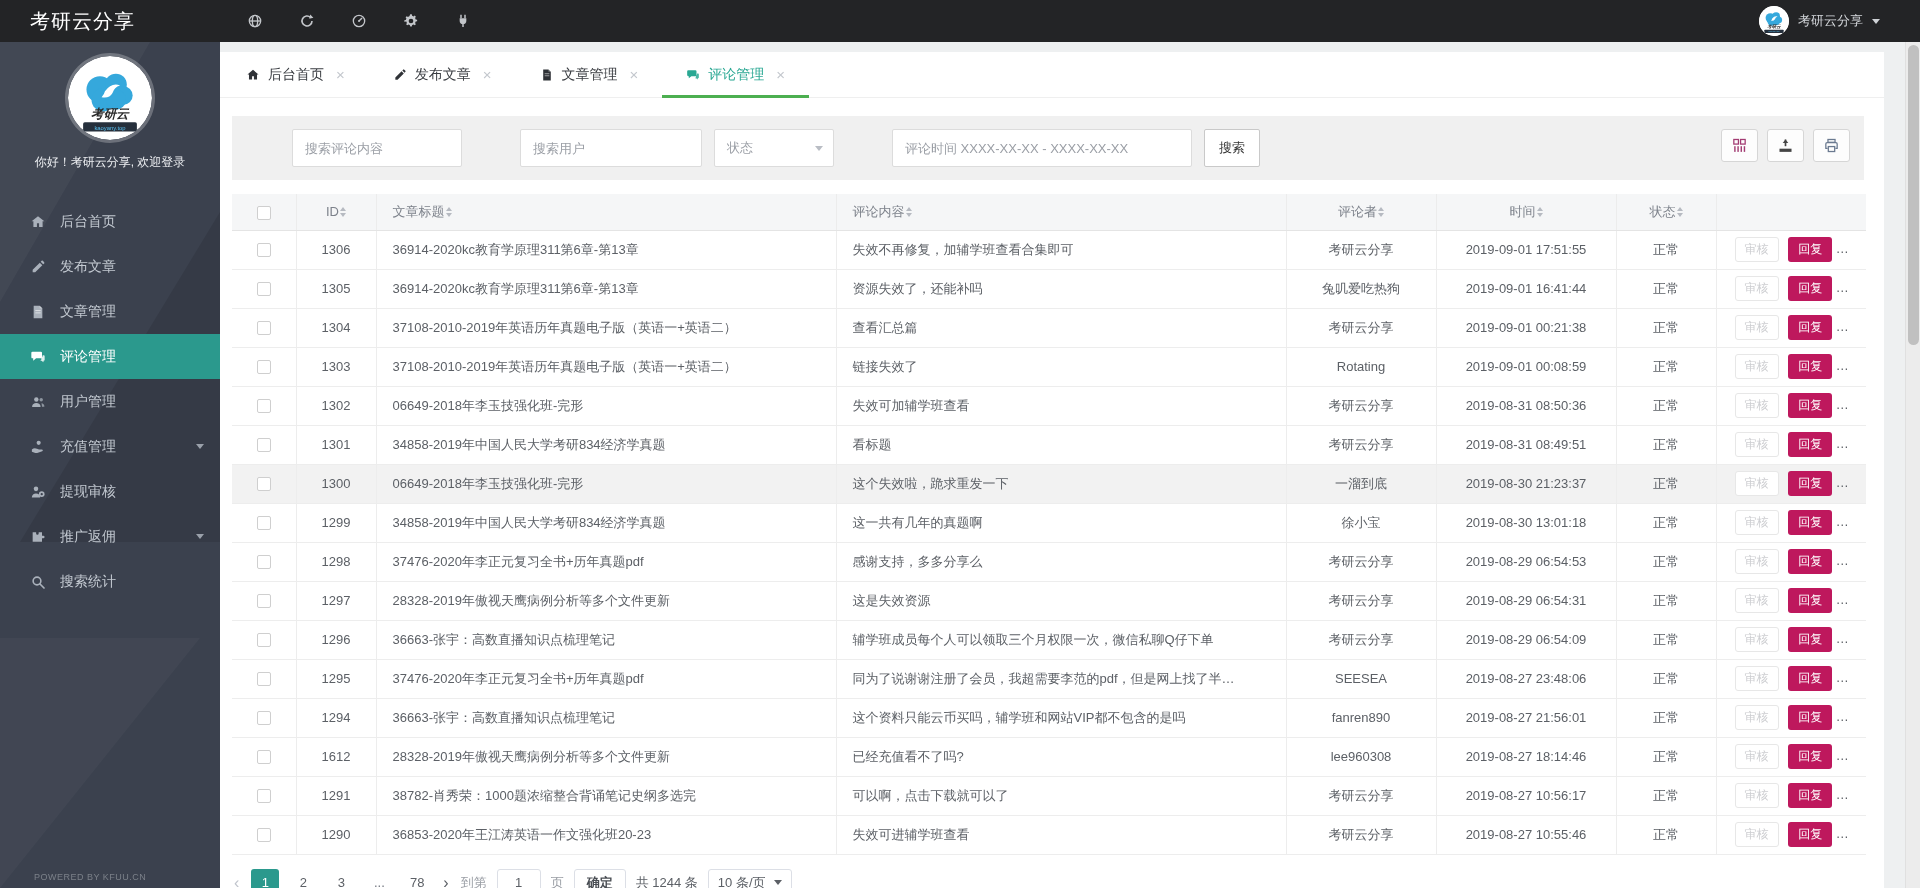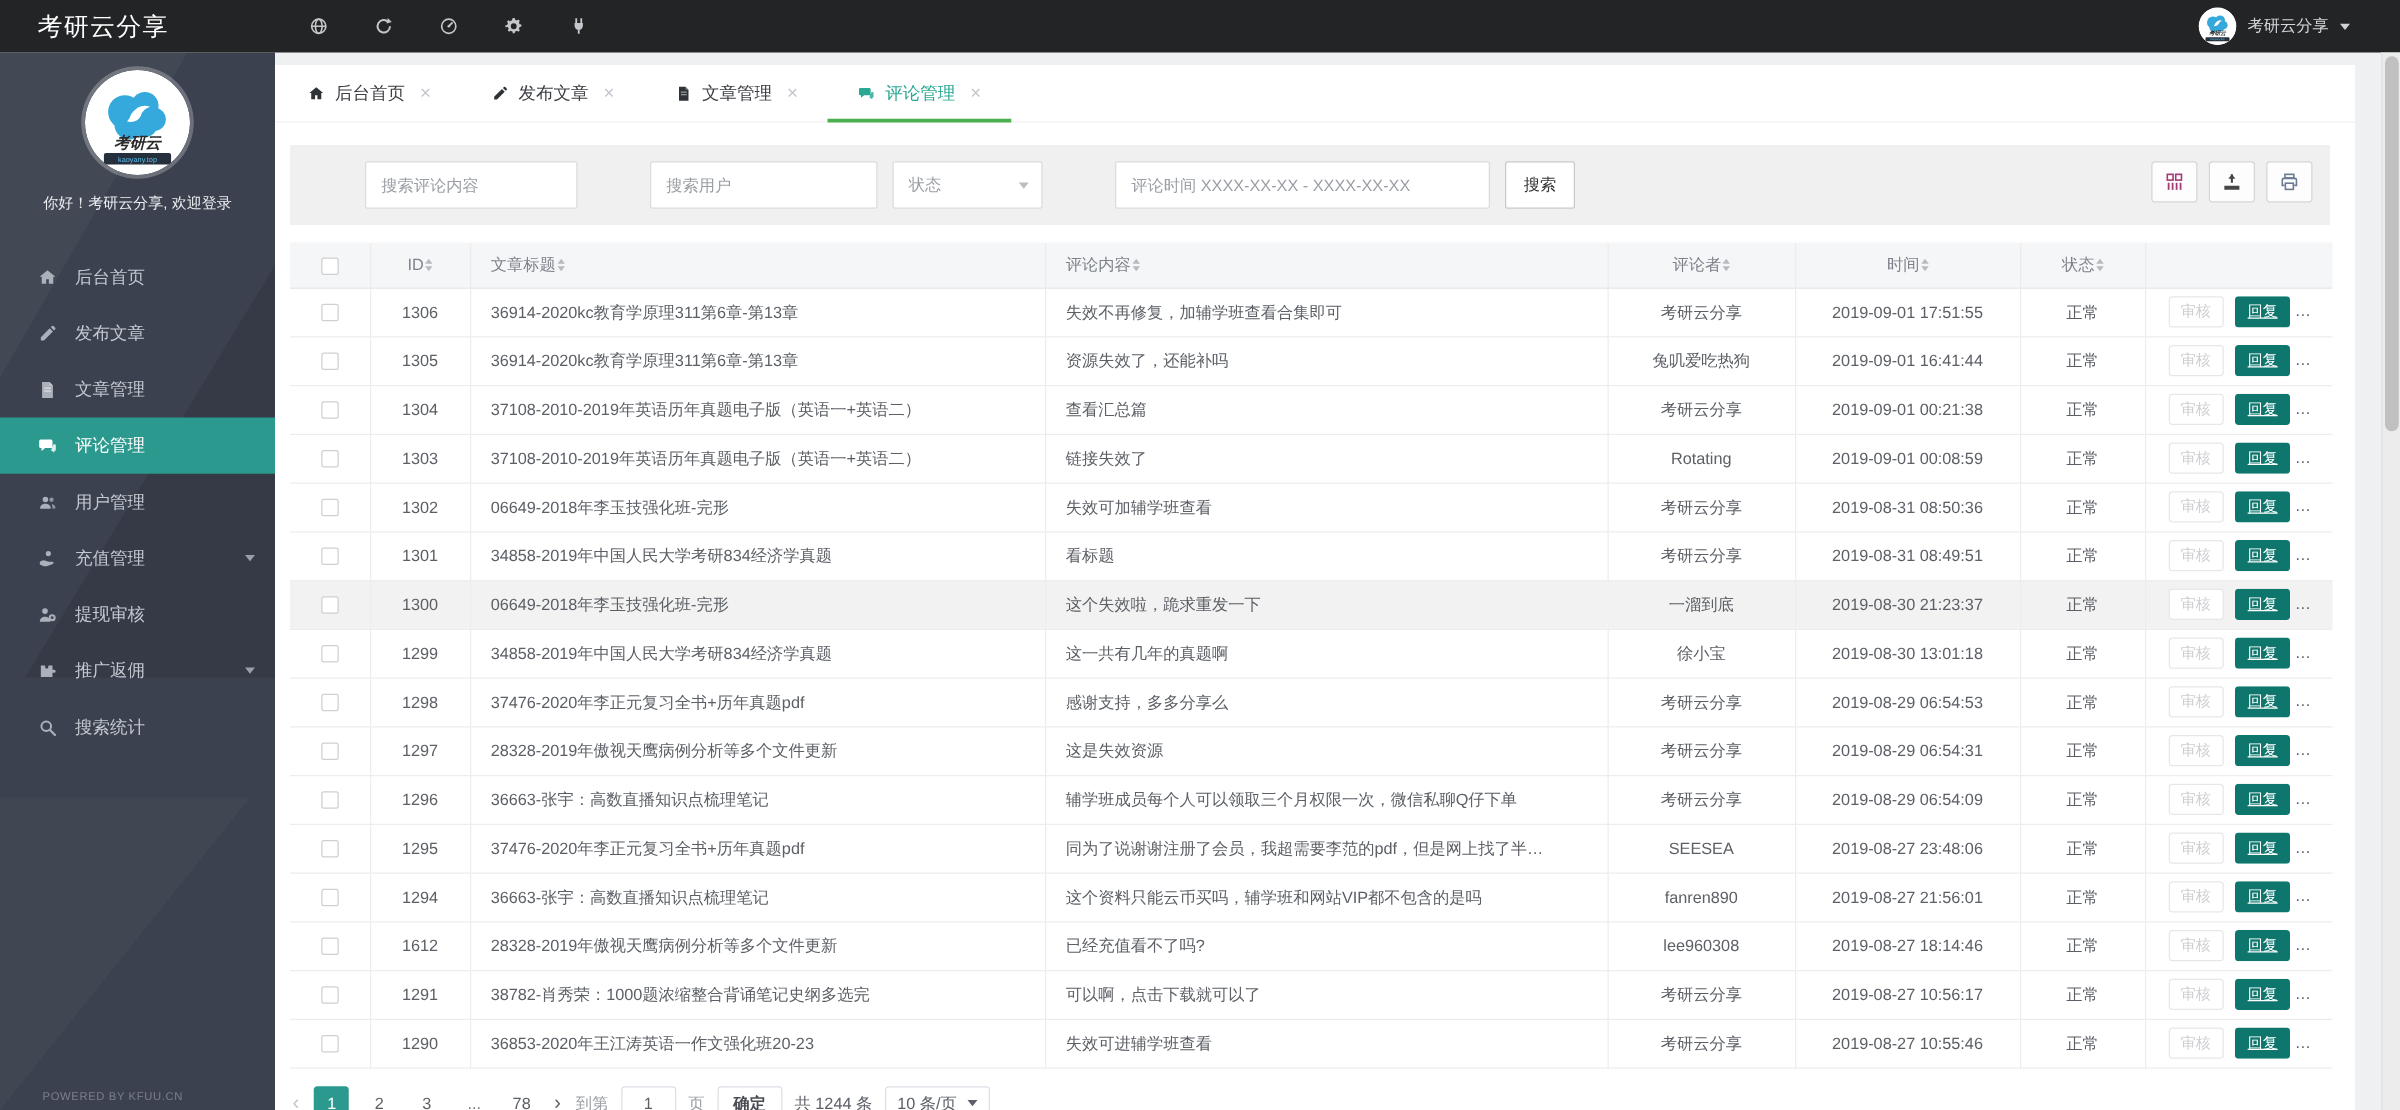--- a/index.html
+++ b/index.html
@@ -90,21 +90,21 @@
     white-space:nowrap; overflow:hidden; text-overflow:ellipsis; }
   td:last-child { border-right:none; }
   td.al { text-align:left; padding-left:16px; }
   tr.highlight td { background:#f2f2f2; }
   .checkbox { display:inline-block; width:14px; height:14px; border:1px solid #cfcfcf;
     border-radius:2px; background:#fff; vertical-align:middle; cursor:pointer; }
   td.actions { text-align:right; padding-right:14px; }
   .btn-mini { display:inline-block; height:25px; line-height:23px; padding:0 9px; font-size:12px;
     border-radius:3px; margin-left:6px; cursor:pointer; border:1px solid transparent; font-family:inherit; }
   .btn-review { background:#fff; border-color:#e7e7e7; color:#cdced1; }
-  .btn-reply { background:#0f766e; color:#fff;text-decoration:underline; }
+  .btn-reply { background:#be185d; color:#fff; }
   .btn-delete { background:#ff5722; color:#fff; }
 
   
   .pager { flex:0 0 56px; display:flex; align-items:center; gap:10px; padding:0 20px; font-size:13px; color:#5c6066; }
   .pg-arrow { color:#c0c4cc; font-size:16px; cursor:pointer; padding:0 2px; }
   .pg-arrow.next { color:#5c6066; }
   .page { min-width:28px; height:28px; line-height:28px; text-align:center; border-radius:3px;
     cursor:pointer; padding:0 4px; }
   .page.active { background:#2b998d; color:#fff; }
   .page.ellipsis { cursor:default; color:#737780; }

